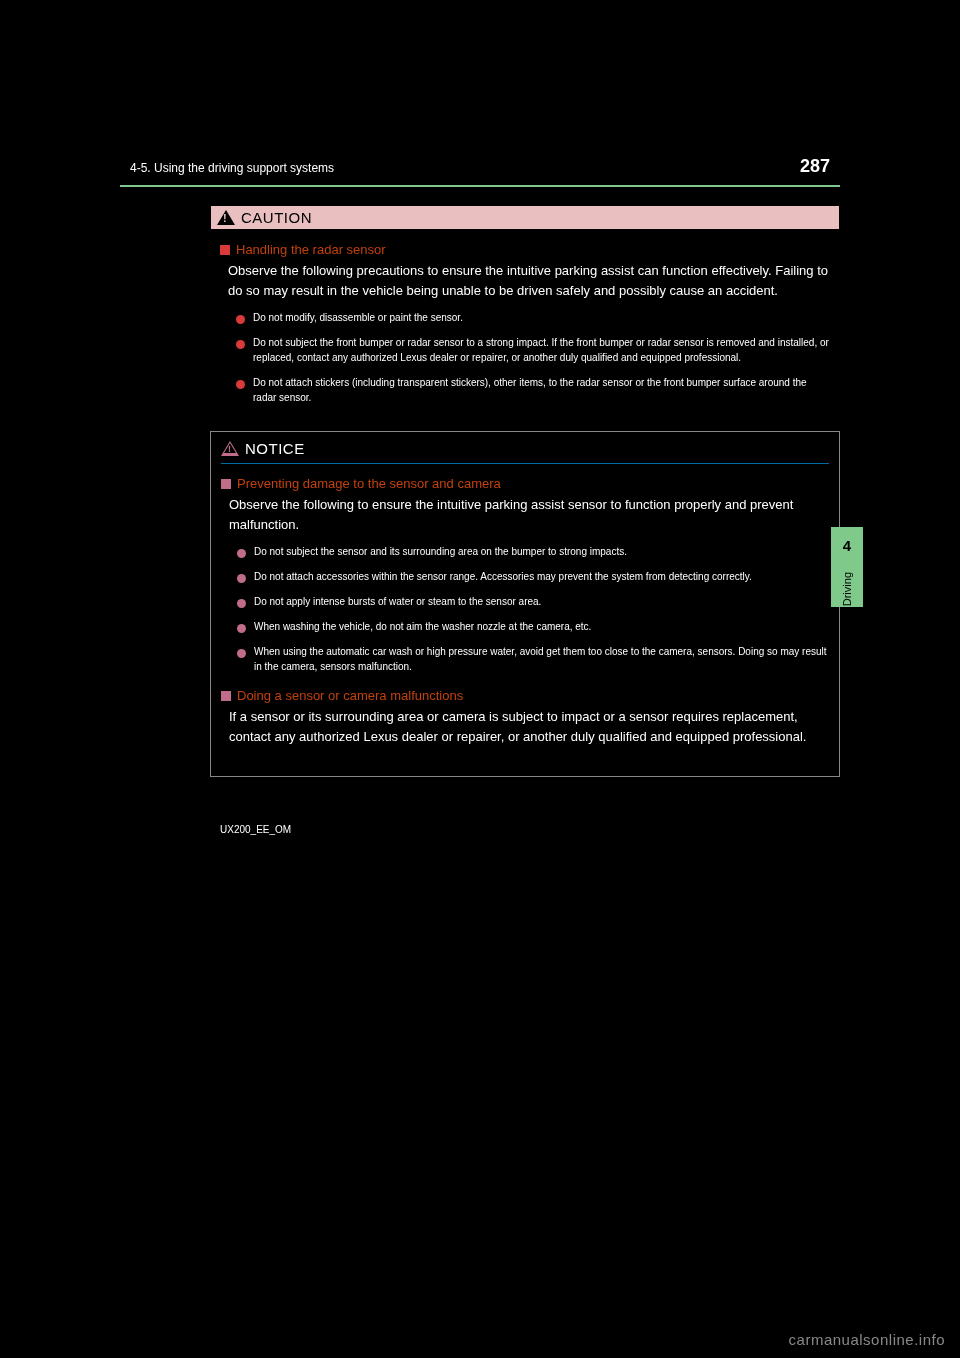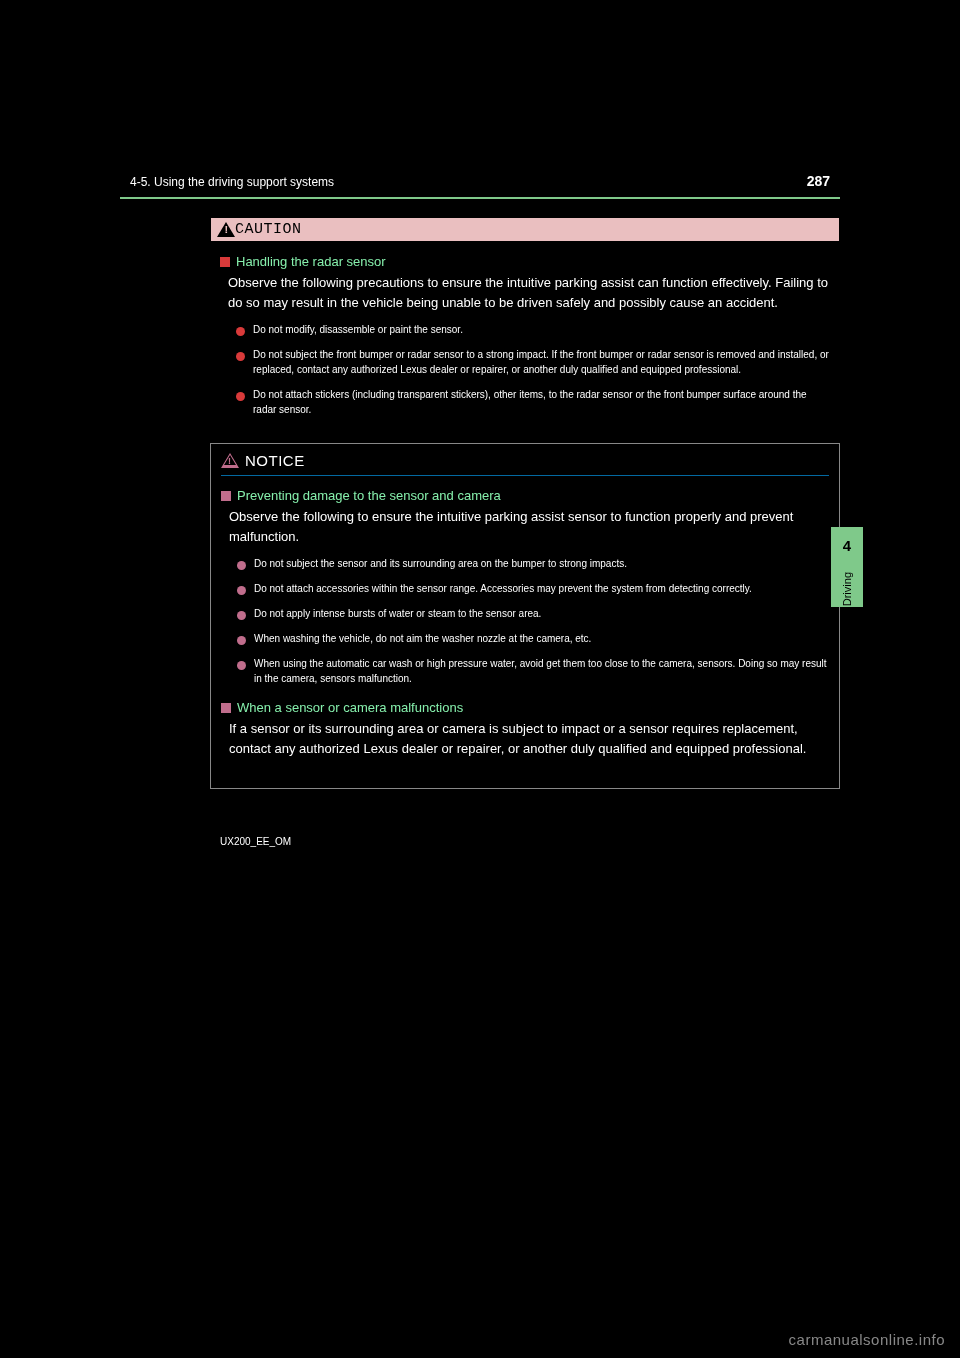--- a/index.html
+++ b/index.html
@@ -10,34 +10,34 @@
     body {
       background: #000;
       width: 960px;
       height: 1358px;
       font-family: Arial, Helvetica, sans-serif;
       position: relative;
       overflow: hidden;
     }
     .page {
       position: absolute;
-      top: 173px;
+      top: 156px;
       left: 120px;
       width: 720px;
     }
     .header-row {
       display: flex;
       justify-content: space-between;
       align-items: baseline;
       color: #fff;
       padding: 0 10px 8px 10px;
       font-size: 12px;
     }
     .page-num {
-      font-size: 14px;
+      font-size: 18px;
       font-weight: bold;
     }
     .green-rule {
       height: 2px;
       background: #7fc98a;
       margin-bottom: 18px;
     }
     .content {
       padding-left: 90px;
       padding-right: 0;
@@ -45,21 +45,21 @@
     
     .caution-box {
       margin-bottom: 26px;
     }
     .caution-header {
       background: #eabfc0;
       border: 1px solid #000;
       display: flex;
       align-items: center;
       padding: 3px 6px;
-      font-family: Liberation Mono, monospace;
+      gap: 6px;
     }
     .warn-icon-filled {
       width: 0;
       height: 0;
       border-left: 9px solid transparent;
       border-right: 9px solid transparent;
       border-bottom: 15px solid #000;
       position: relative;
     }
     .warn-icon-filled::after {
@@ -92,21 +92,21 @@
       margin-top: 3px;
     }
     .sq-pink {
       width: 10px;
       height: 10px;
       background: #c06d8c;
       flex-shrink: 0;
       margin-top: 3px;
     }
     .section-title {
-      color: #86efac;
+      color: #c2410c;
       font-size: 13px;
     }
     .body-text {
       color: #fff;
       font-size: 13px;
       line-height: 1.5;
       margin-bottom: 10px;
       margin-left: 8px;
     }
     .bullet-row {
@@ -301,21 +301,21 @@
           <div class="dot-pink"></div>
           <span class="bullet-text">When washing the vehicle, do not aim the washer nozzle at the camera, etc.</span>
         </div>
         <div class="bullet-row">
           <div class="dot-pink"></div>
           <span class="bullet-text">When using the automatic car wash or high pressure water, avoid get them too close to the camera, sensors. Doing so may result in the camera, sensors malfunction.</span>
         </div>
 
         <div class="section-row" style="margin-top:14px;">
           <div class="sq-pink"></div>
-          <span class="section-title">When a sensor or camera malfunctions</span>
+          <span class="section-title">Doing a sensor or camera malfunctions</span>
         </div>
         <div class="body-text">If a sensor or its surrounding area or camera is subject to impact or a sensor requires replacement, contact any authorized Lexus dealer or repairer, or another duly qualified and equipped professional.</div>
       </div>
     </div>
 
     <div class="footer-code">UX200_EE_OM</div>
   </div>
 </div>
 
 <div class="side-tab">

